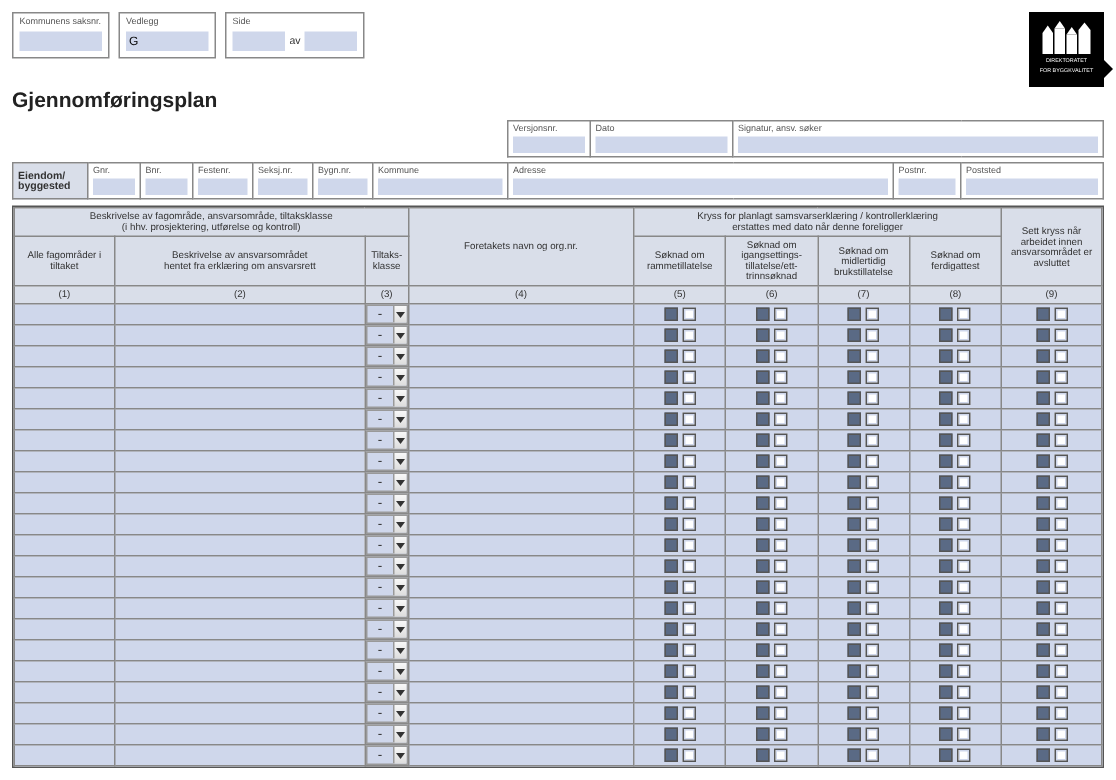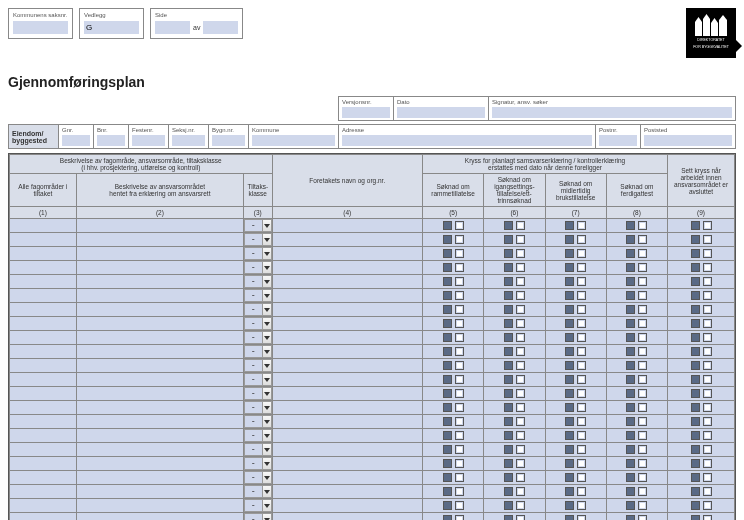--- a/index.html
+++ b/index.html
@@ -45,21 +45,21 @@
   .logo svg { display:block; }
   .logo-txt { color: #fff; font-size: 3.6px; text-align: center; line-height: 1.1; margin-top: 3px; }
   .logo::after {
     content: "";
     position: absolute;
     right: -6px; bottom: 6px;
     border-top: 6px solid transparent;
     border-bottom: 6px solid transparent;
     border-left: 6px solid #000;
   }
-  h1 { font-size: 14px; font-weight: bold; margin: 16px 0 6px; color: #222; }
+  h1 { font-size: 14px; font-weight: bold; margin: 0 0 6px; color: #222; }
   table { border-collapse: collapse; width: 100%; }
   .hdr-table td, .hdr-table th {
     border: 1px solid #888;
     font-size: 6.5px;
     padding: 2px 3px 2px 3px;
     vertical-align: top;
     background: #fff;
   }
   .hdr-table .lbl-cell {
     background: #d9dee9;

